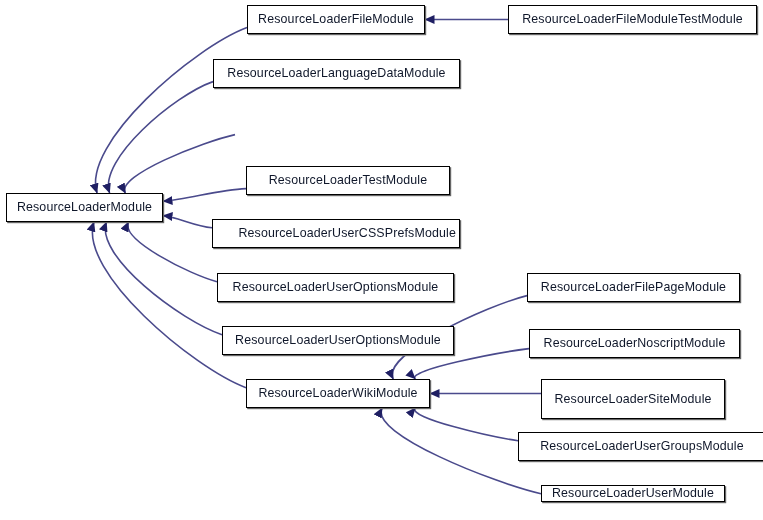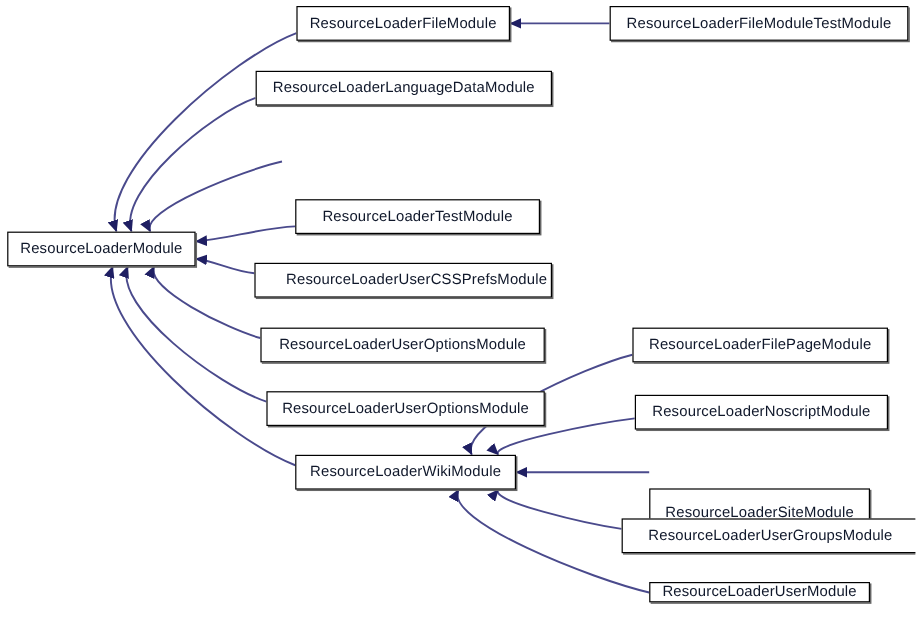--- a/index.html
+++ b/index.html
@@ -107,21 +107,21 @@
       </div>
       <div class="class-node" style="left: 246px; top: 379px; width: 184px; height: 29px;">
         <span class="class-node-label">ResourceLoaderWikiModule</span>
       </div>
       <div class="class-node" style="left: 527px; top: 273px; width: 213px; height: 29px;">
         <span class="class-node-label">ResourceLoaderFilePageModule</span>
       </div>
       <div class="class-node" style="left: 529px; top: 329px; width: 211px; height: 29px;">
         <span class="class-node-label">ResourceLoaderNoscriptModule</span>
       </div>
-      <div class="class-node" style="left: 541px; top: 379px; width: 184px; height: 40px; margin-top: 28px;">
+      <div class="class-node" style="left: 541px; top: 379px; width: 184px; height: 40px;">
         <span class="class-node-label">ResourceLoaderSiteModule</span>
       </div>
       <div class="class-node" style="left: 518px; top: 432px; width: 248px; height: 29px;">
         <span class="class-node-label">ResourceLoaderUserGroupsModule</span>
       </div>
       <div class="class-node" style="left: 541px; top: 485px; width: 184px; height: 17px;">
         <span class="class-node-label">ResourceLoaderUserModule</span>
       </div>
     </div>
 

